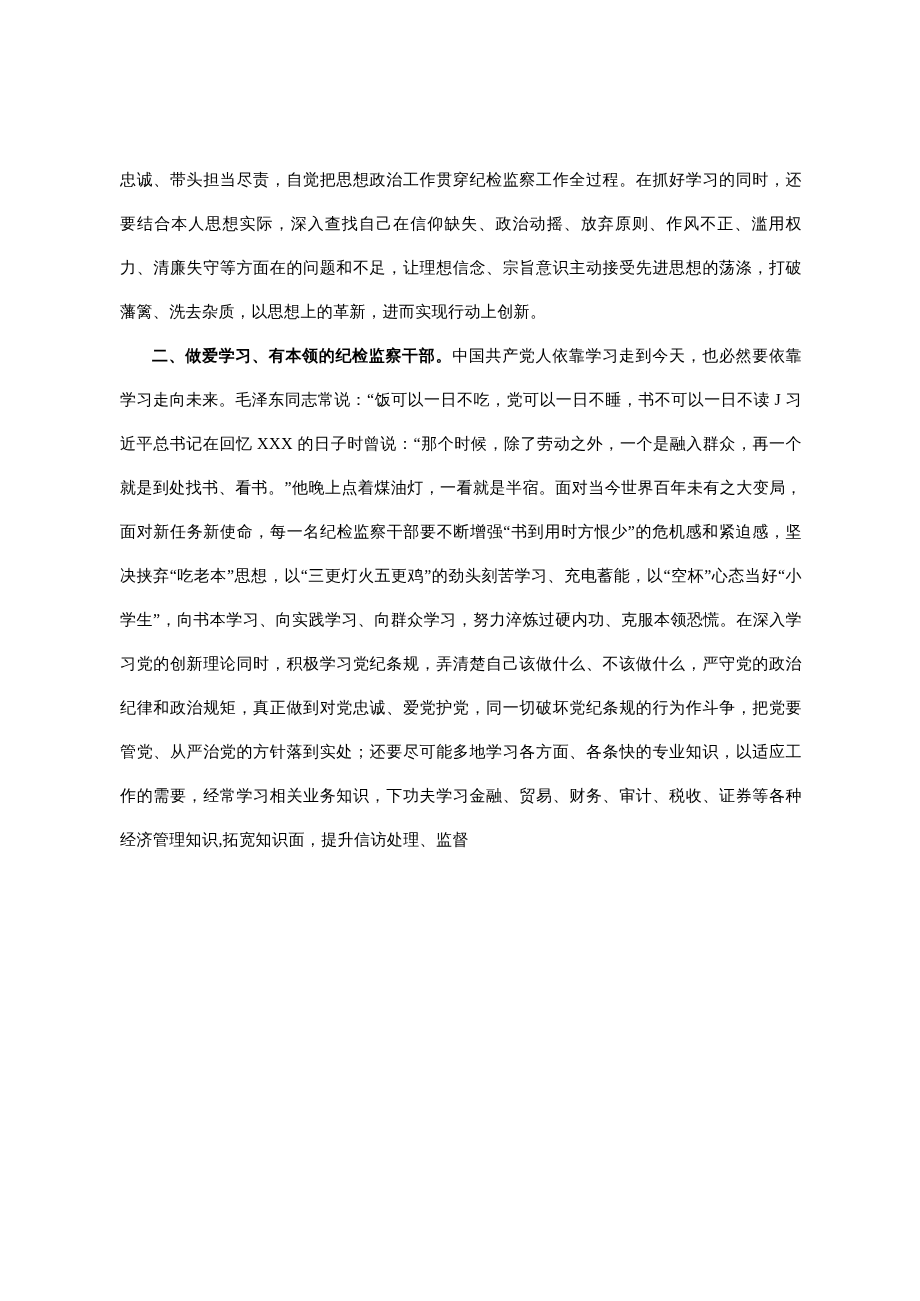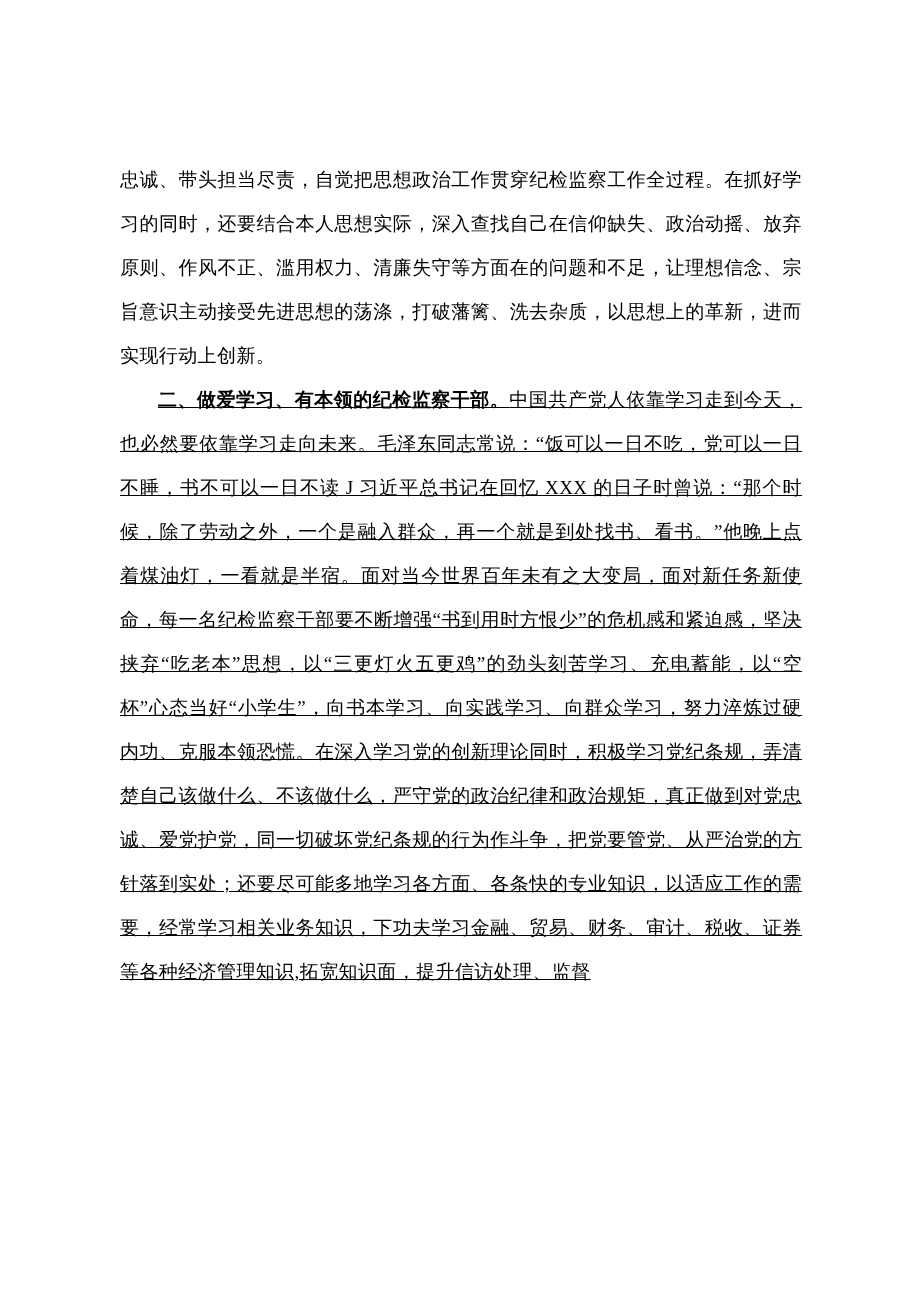--- a/index.html
+++ b/index.html
@@ -14,33 +14,32 @@
     height: 1301px;
     background: #ffffff;
     overflow: hidden;
   }
   .content {
     position: absolute;
     top: 158px;
     left: 120px;
     width: 682px;
     color: #000000;
-    font-size: 19px;
+    font-size: 16px;
     line-height: 44px;
     text-align: justify;
     text-justify: inter-ideograph;
   }
   .para {
     text-align: justify;
     text-justify: inter-ideograph;
     letter-spacing: 0.4px;
   }
   .para.indent {
     text-indent: 2em;
-    text-decoration: underline;
   }
   .lead-bold {
     font-weight: bold;
   }
 </style>
 </head>
 <body>
 
 <div class="page">
   <div class="content">

